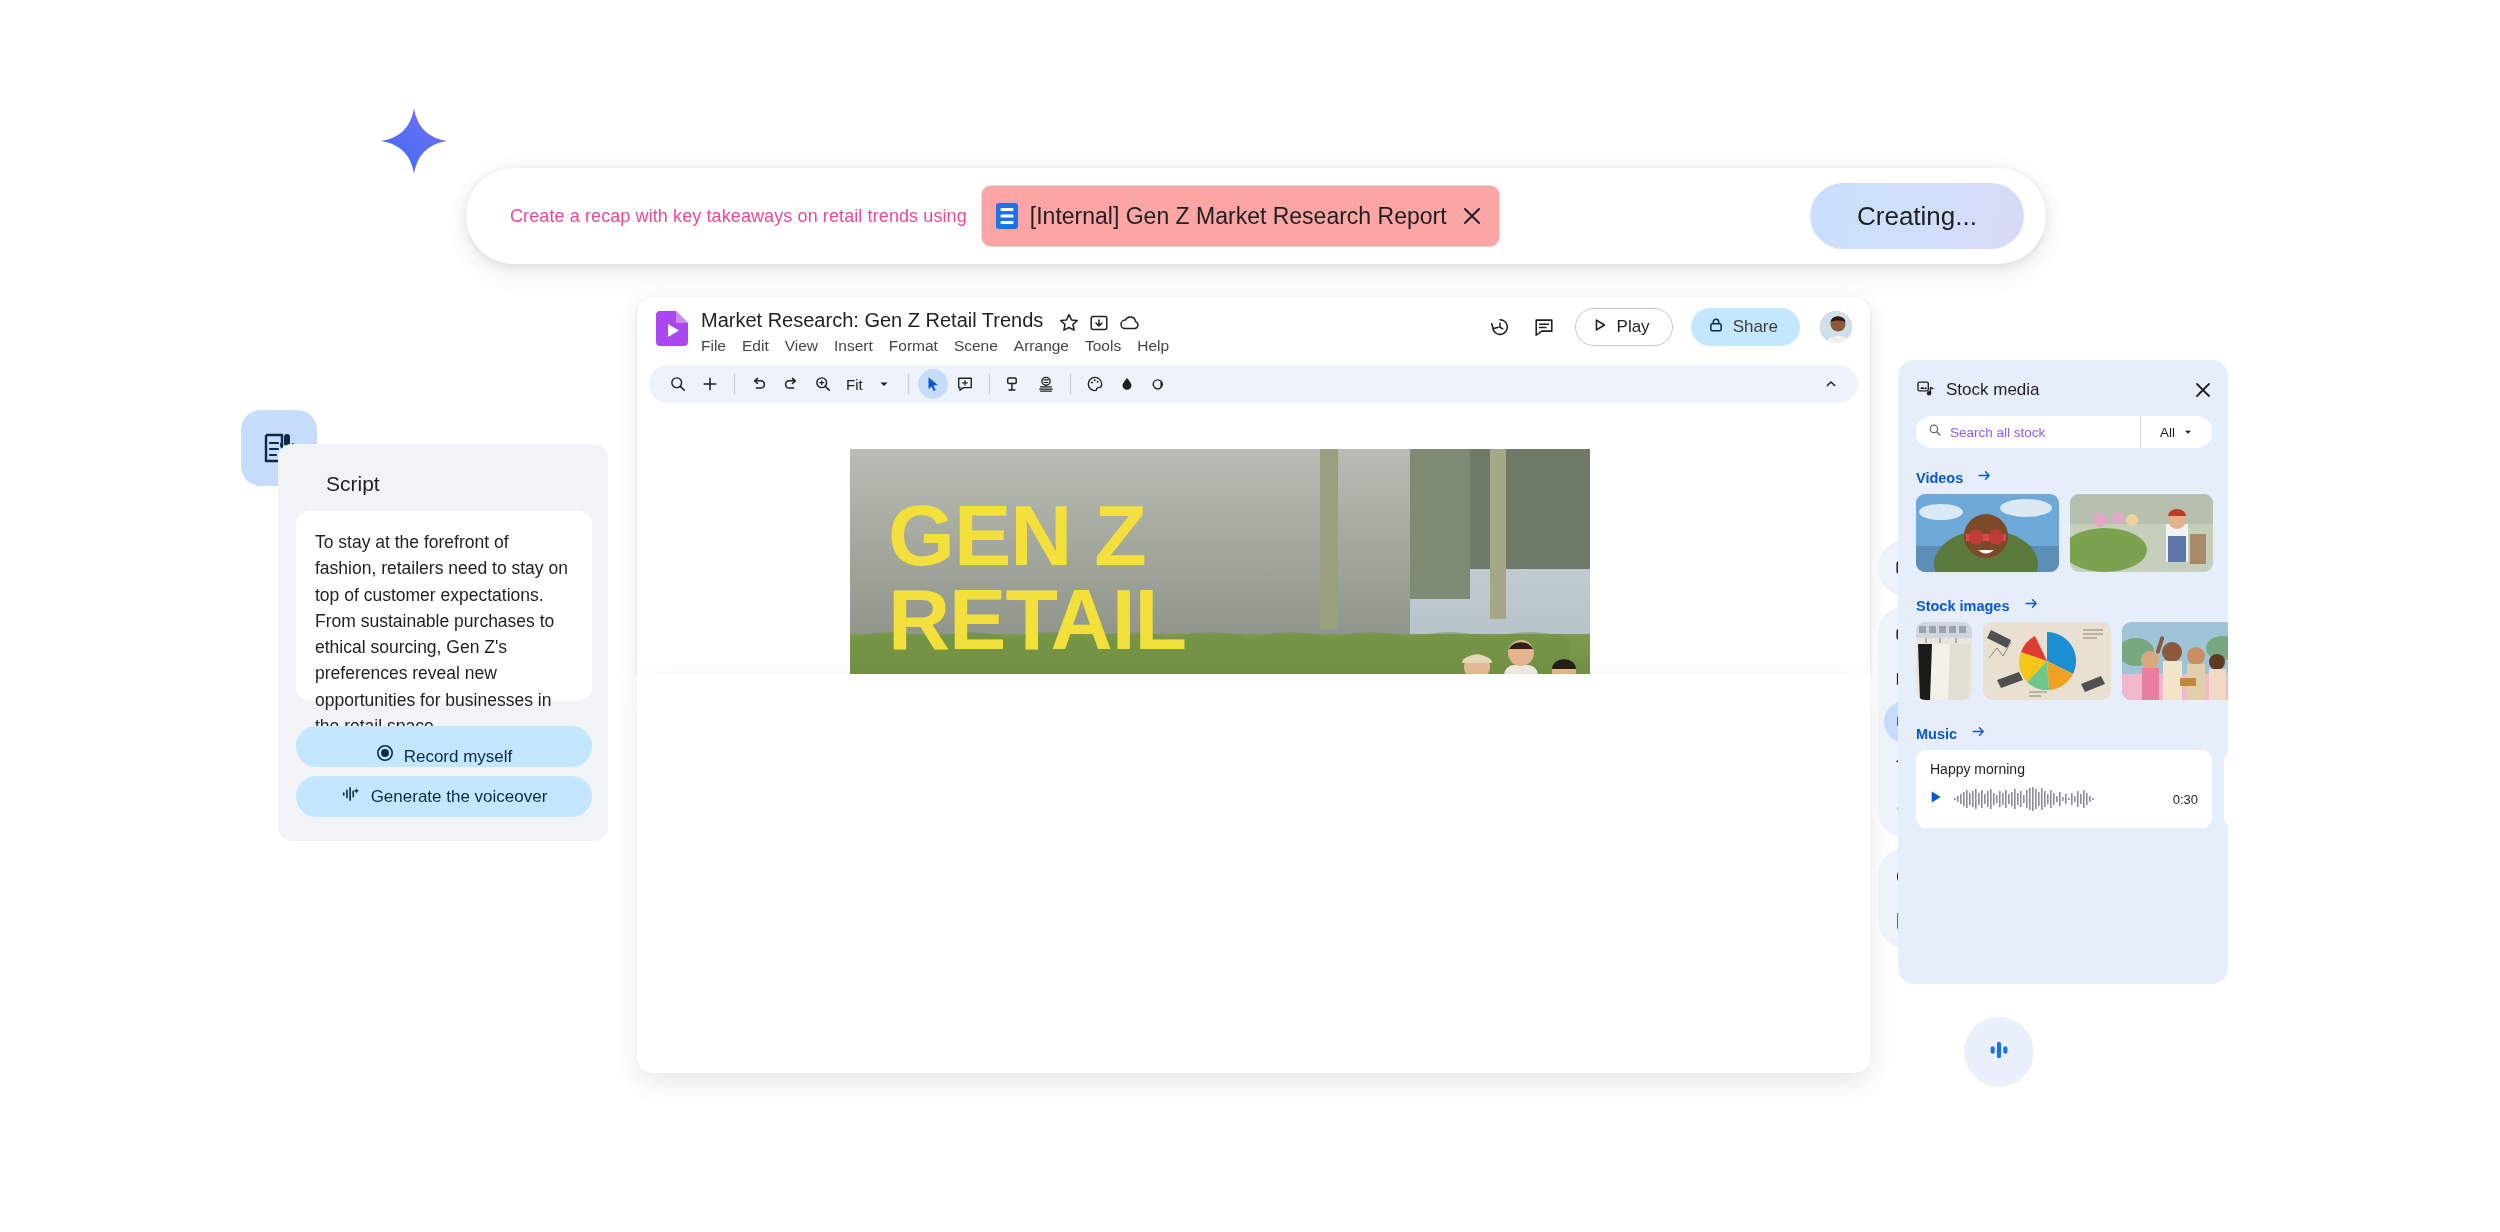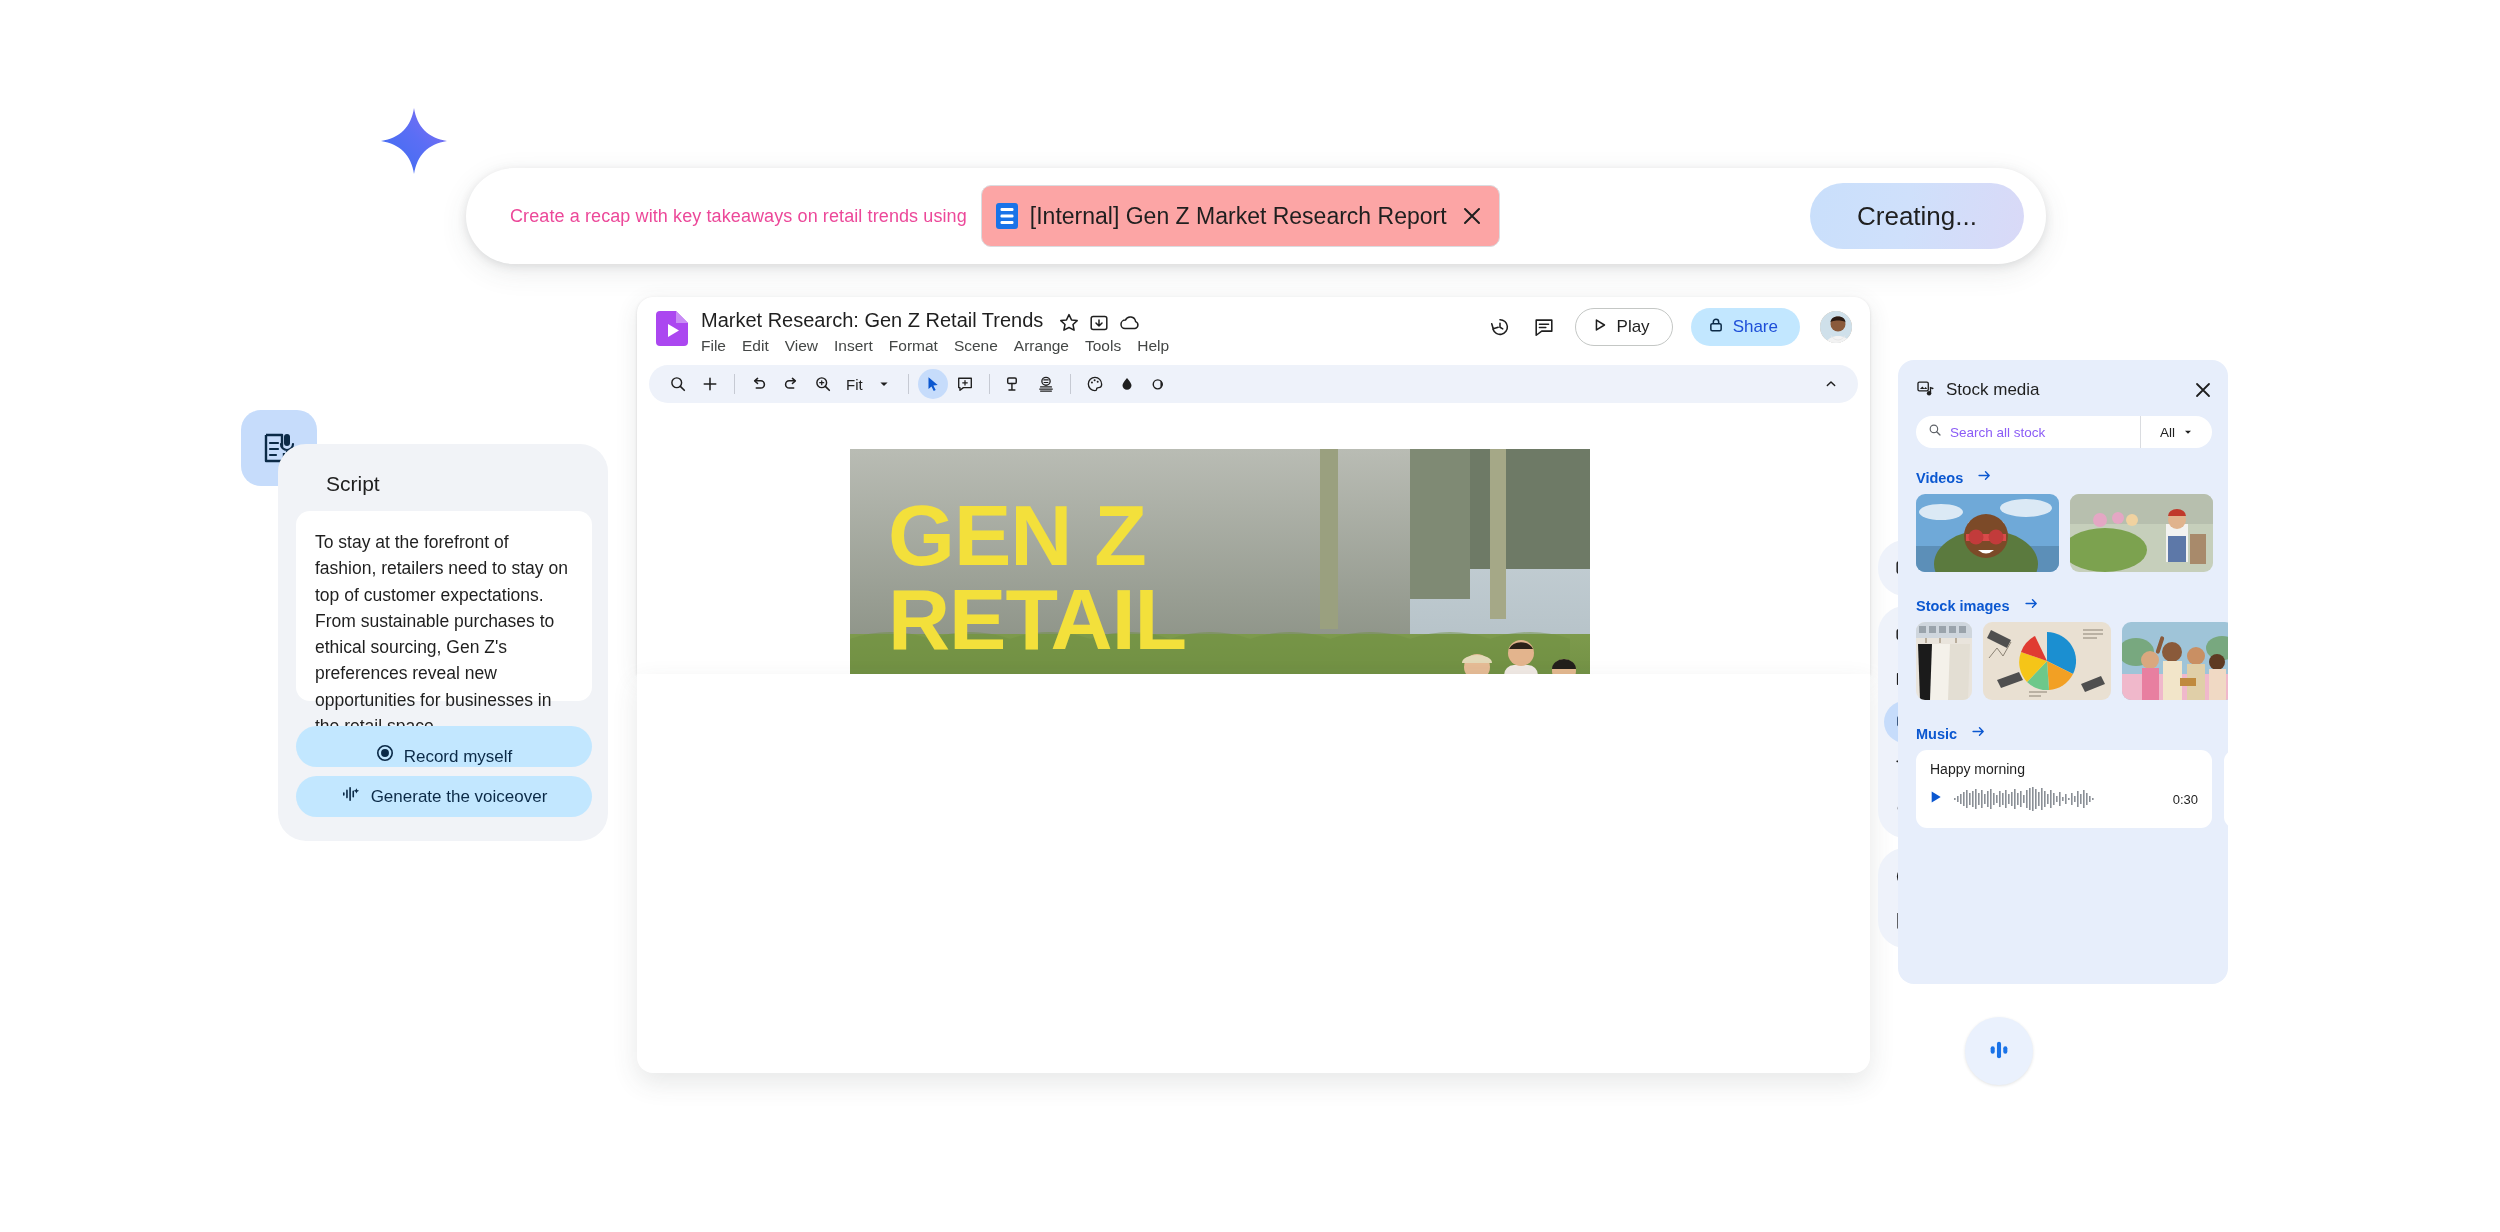--- a/index.html
+++ b/index.html
@@ -35,21 +35,21 @@
     height: 66px; min-width: 214px; padding: 0 30px;
     border: none; border-radius: 36px;
     background: linear-gradient(100deg,#c9dffb 0%,#cfe0fb 45%,#d9d9f7 100%);
     font-family: inherit; font-size: 26px; color: #1f1f1f; cursor: pointer;
     display: flex; align-items: center; justify-content: center;
   }
 
   
   .script-panel {
     position: absolute; left: 278px; top: 444px; width: 330px; height: 397px;
-    background: #f1f3f7; border-radius: 28px;
+    background: #f1f3f7; border-radius: 14px;
   }
   .script-icon-badge {
     position: absolute; left: 241px; top: 410px; width: 76px; height: 76px;
     background: #c6dcfb; border-radius: 20px;
     display: flex; align-items: center; justify-content: center;
   }
   .script-title { position: absolute; left: 48px; top: 28px; font-size: 21px; color: #1f1f1f; }
   .script-card {
     position: absolute; left: 18px; top: 67px; width: 296px; height: 190px;
     background: #ffffff; border-radius: 14px; padding: 18px 19px;
@@ -86,21 +86,21 @@
   .hdr-right { position: absolute; right: 16px; top: 11px; display: flex; align-items: center; gap: 18px; }
   .icon-btn { width: 26px; height: 26px; cursor: pointer; display:flex; align-items:center; justify-content:center; }
   .play-btn {
     height: 38px; padding: 0 22px 0 16px; border: 1px solid #c4c7c5; border-radius: 19px;
     background: #fff; display: flex; align-items: center; gap: 9px;
     font-family: inherit; font-size: 17px; color: #1f1f1f; cursor: pointer;
   }
   .share-btn {
     height: 38px; padding: 0 22px 0 17px; border: none; border-radius: 19px;
     background: #c2e7ff; display: flex; align-items: center; gap: 9px;
-    font-family: inherit; font-size: 17px; color: #1d4ed8; cursor: pointer;
+    font-family: inherit; font-size: 17px; color: #404040; cursor: pointer;
   }
   .avatar {
     width: 36px; height: 36px; border-radius: 50%; overflow: hidden; cursor: pointer;
     background: #d9b99b; position: relative; border: 2px solid #fff;
   }
 
   
   .toolbar {
     position: absolute; left: 12px; top: 68px; width: 1209px; height: 38px;
     background: #eef2fa; border-radius: 19px; display: flex; align-items: center; padding-left: 14px; gap: 2px;

